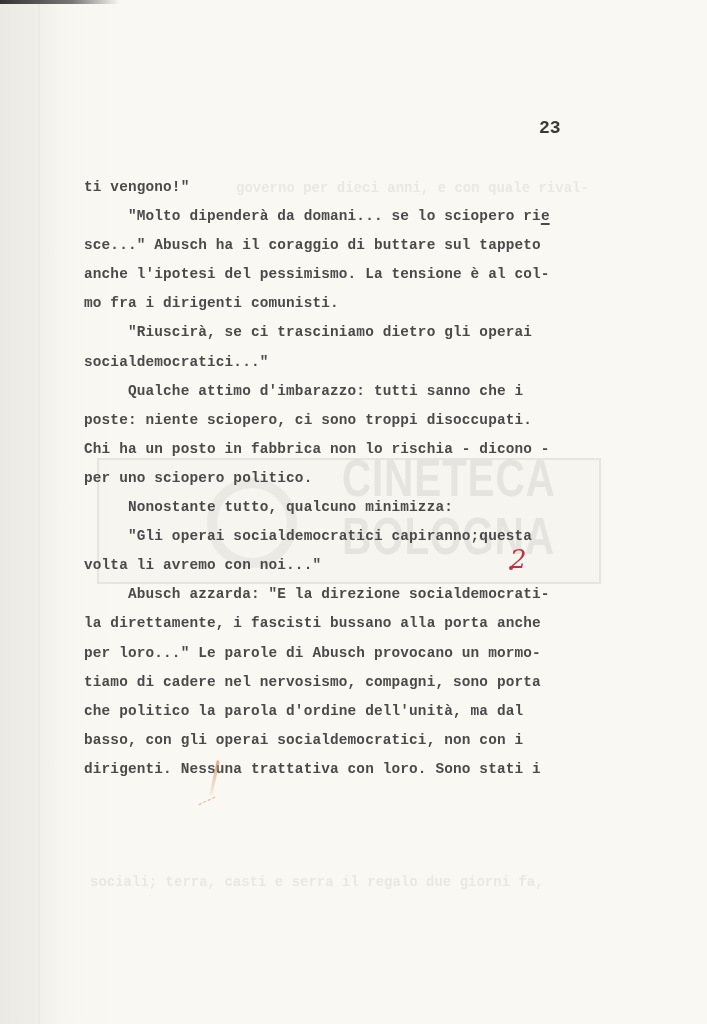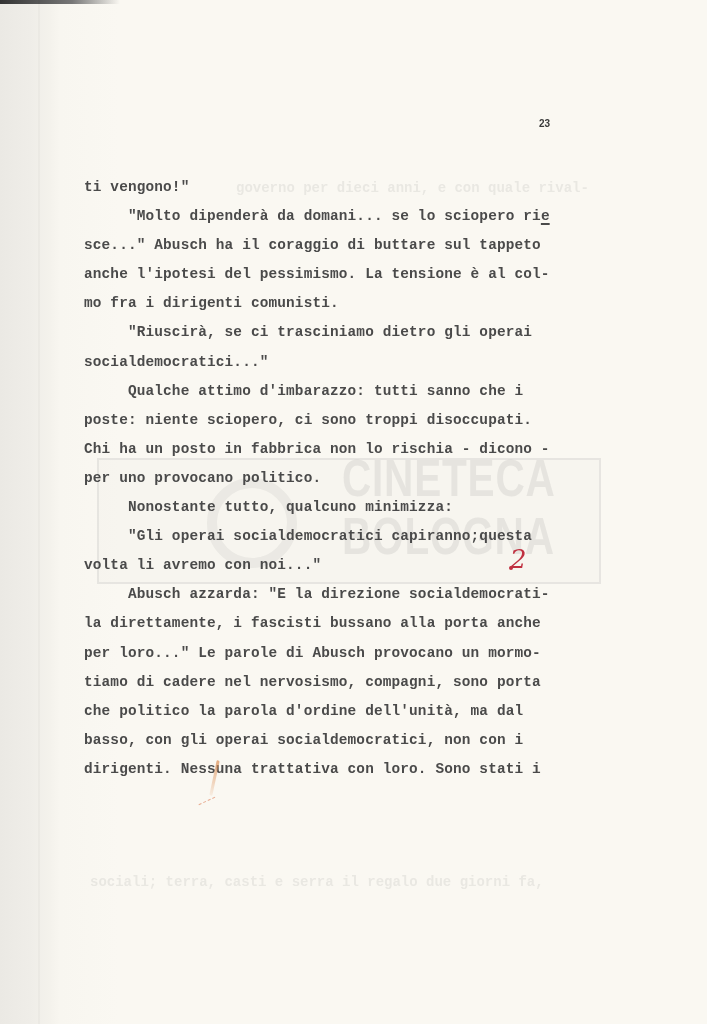--- a/index.html
+++ b/index.html
@@ -34,23 +34,23 @@
       left: 38px;
       top: 0;
       width: 2px;
       height: 1024px;
       background: rgba(0,0,0,0.025);
     }
     .page-number {
       position: absolute;
       left: 539px;
       top: 118px;
-      font-family: Liberation Sans, sans-serif;
-      font-weight: bold;
-      font-size: 10px;
+      font-family: Liberation Mono, monospace;
+      font-weight: bold;
+      font-size: 18px;
       color: #3a3a3a;
     }
     .text-block {
       position: absolute;
       left: 84px;
       top: 173px;
       width: 540px;
       font-family: "Liberation Mono", "DejaVu Sans Mono", monospace;
       font-weight: bold;
       font-size: 14.4px;
@@ -182,21 +182,21 @@
       <div class="line"><span>ti vengono!"</span></div>
       <div class="line"><span>     "Molto dipenderà da domani... se lo sciopero ri</span><span class="underlined">e</span></div>
       <div class="line"><span>sce..." Abusch ha il coraggio di buttare sul tappeto</span></div>
       <div class="line"><span>anche l'ipotesi del pessimismo. La tensione è al col-</span></div>
       <div class="line"><span>mo fra i dirigenti comunisti.</span></div>
       <div class="line">     <span>"Riuscirà, se ci trasciniamo dietro gli operai</span></div>
       <div class="line"><span>socialdemocratici..."</span></div>
       <div class="line">     <span>Qualche attimo d'imbarazzo: tutti sanno che i</span></div>
       <div class="line"><span>poste: niente sciopero, ci sono troppi disoccupati.</span></div>
       <div class="line"><span>Chi ha un posto in fabbrica non lo rischia - dicono -</span></div>
-      <div class="line"><span>per uno provocano politico.</span></div>
+      <div class="line"><span>per uno sciopero politico.</span></div>
       <div class="line">     <span>Nonostante tutto, qualcuno minimizza:</span></div>
       <div class="line">     <span>"Gli operai socialdemocratici capiranno;questa</span></div>
       <div class="line"><span>volta li avremo con noi..."</span></div>
       <div class="line">     <span>Abusch azzarda: "E la direzione socialdemocrati-</span></div>
       <div class="line"><span>la direttamente, i fascisti bussano alla porta anche</span></div>
       <div class="line"><span>per loro..." Le parole di Abusch provocano un mormo-</span></div>
       <div class="line"><span>tiamo di cadere nel nervosismo, compagni, sono porta</span></div>
       <div class="line"><span>che politico la parola d'ordine dell'unità, ma dal</span></div>
       <div class="line"><span>basso, con gli operai socialdemocratici, non con i</span></div>
       <div class="line"><span>dirigenti. Nessuna trattativa con loro. Sono stati i</span></div>

